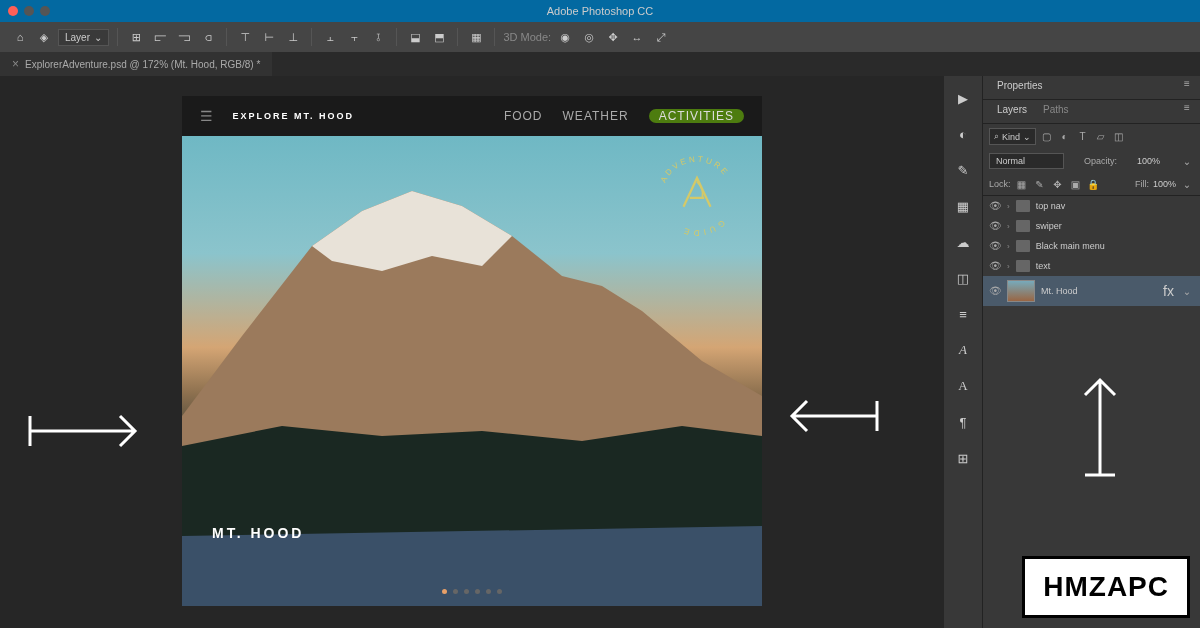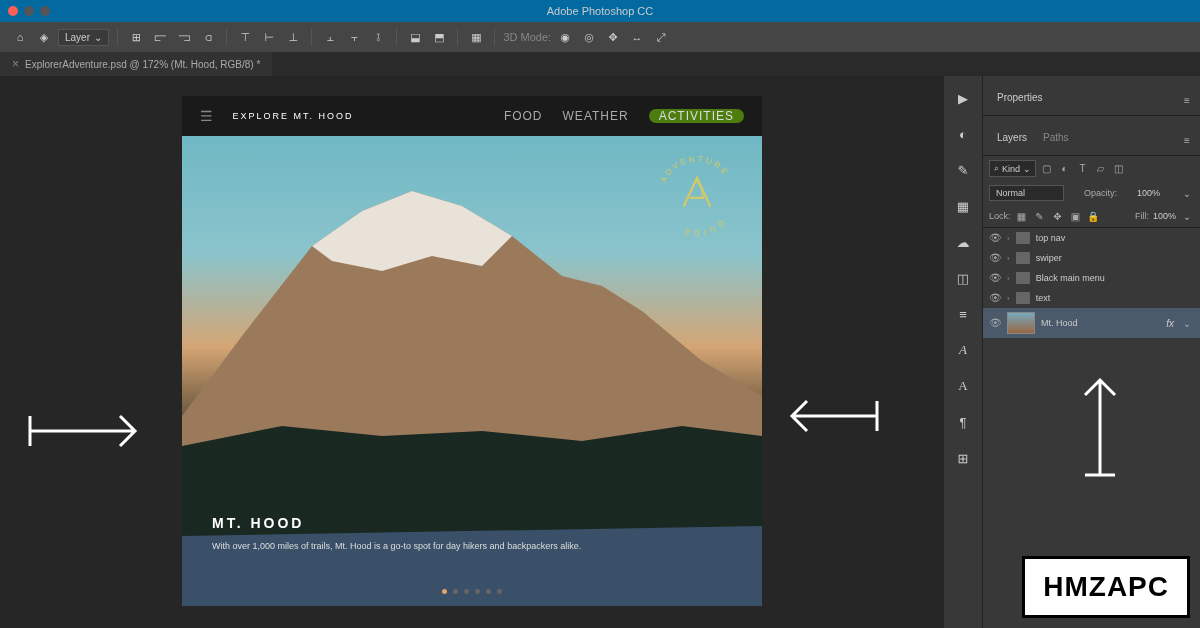--- a/index.html
+++ b/index.html
@@ -13,42 +13,42 @@
 .layer-drop{display:flex;align-items:flex-end;background:#3a3a3a;border:1px solid #555;padding:2px 6px;color:#ccc;font-size:10px;gap:4px}
 .sep{width:1px;height:18px;background:#555;margin:0 4px}
 .doctab{height:24px;background:#2a2a2a;display:flex;align-items:center}
 .tab{padding:0 12px;color:#aaa;font-size:10px;display:flex;align-items:center;gap:6px;height:100%;background:#323232}
 .tab .x{color:#888;font-size:12px}
 .main{display:flex;height:552px}
 .canvas-area{flex:1;background:#262626;position:relative;display:flex;align-items:flex-start;justify-content:center;padding-top:20px}
 .design{width:580px;height:510px;background:#1a1a1a;position:relative;overflow:hidden}
 .dnav{height:40px;display:flex;align-items:center;padding:0 18px;gap:20px}
 .hamb{color:#888;font-size:14px}
-.brand{color:#fff;font-size:9px;letter-spacing:2px;font-weight:normal}
+.brand{color:#fff;font-size:9px;letter-spacing:2px;font-weight:bold}
 .dnav .spacer{flex:1}
 .nlink{color:#aaa;font-size:12px;letter-spacing:1px}
 .nlink.pill{background:#4d7c0f;padding:0 10px;border-radius:10px;color:#ddd}
 .hero{height:470px;position:relative;background:linear-gradient(180deg,#6fb8c4 0%,#8bc4cc 25%,#d4a574 45%,#8b6f4e 55%,#2a3532 68%,#1a2825 80%,#3a5068 100%)}
 .mountain{position:absolute;top:0;left:0;width:100%;height:100%}
 .badge{position:absolute;top:15px;right:20px;width:90px;height:90px}
 .badge svg{width:100%;height:100%}
 .herotext{position:absolute;bottom:55px;left:30px;color:#fff}
 .herotext h2{font-size:14px;letter-spacing:3px;font-weight:bold;margin-bottom:10px}
 .herotext p{font-size:9px;color:#ddd}
 .dots{position:absolute;bottom:12px;left:50%;transform:translateX(-50%);display:flex;gap:6px}
 .dots span{width:5px;height:5px;border-radius:50%;background:#666}
 .dots span.active{background:#e8a068}
 .arrow-l{position:absolute;left:25px;top:335px}
 .arrow-r{position:absolute;left:782px;top:320px}
 .arrow-up{position:absolute;right:75px;top:370px}
 .arr svg{stroke:#fff;fill:none;stroke-width:3}
 .tool-strip{width:38px;background:#383838;display:flex;flex-direction:column;align-items:center;padding-top:10px;gap:12px}
 .tool-strip .t{width:24px;height:24px;color:#ccc;display:flex;align-items:center;justify-content:center;font-size:13px}
 .panels{width:218px;background:#383838;display:flex;flex-direction:column;border-left:1px solid #222}
-.panel-tabs{height:40px;display:flex;align-items:flex-end;border-bottom:1px solid #222;padding:8px 6px}
+.panel-tabs{height:24px;display:flex;align-items:flex-start;border-bottom:1px solid #222;padding:0 6px}
 .ptab{color:#ccc;font-size:10px;padding:4px 8px}
 .ptab.dim{color:#888}
 .filter-row{display:flex;align-items:center;padding:4px 6px;gap:4px}
 .kind{background:#2a2a2a;border:1px solid #555;color:#ccc;font-size:9px;padding:2px 4px;display:flex;align-items:center;gap:3px}
 .fi{width:14px;height:14px;color:#aaa;font-size:10px;display:flex;align-items:center;justify-content:center}
 .blend-row{display:flex;align-items:center;padding:4px 6px;gap:20px}
 .blend{background:#2a2a2a;border:1px solid #555;color:#ccc;font-size:9px;padding:2px 18px 2px 6px;flex:1}
 .op{color:#aaa;font-size:9px}
 .opv{color:#ccc;font-size:9px}
 .lock-row{display:flex;align-items:center;padding:4px 6px;gap:4px;border-bottom:1px solid #222}
@@ -139,21 +139,20 @@
                 <path id="tc" d="M50,50 m-38,0 a38,38 0 1,1 76,0 a38,38 0 1,1 -76,0"></path>
               </defs>
             <text fill="#d4c968" font-size="9" letter-spacing="3"><textPath href="#tc" startOffset="6%">ADVENTURE</textPath></text>
             <text fill="#d4c968" font-size="9" letter-spacing="4"><textPath href="#tc" startOffset="62%">GUIDE</textPath></text>
             <path d="M35,62 L50,30 L65,62 M42,52 L58,52" stroke="#d4c968" stroke-width="2.5" fill="none"></path>
             <path d="M50,34 Q58,42 56,52" stroke="#d4c968" stroke-width="2" fill="none"></path>
           </svg>
         </div>
         <div class="herotext">
           <h2>MT. HOOD</h2>
-          <p>With over 1,000 miles of trails, Mt. Hood is a go-to spot for day hikers and backpackers alike.</p>
         </div>
         <div class="dots">
           <span class="active"></span>
           <span></span>
           <span></span>
           <span></span>
           <span></span>
           <span></span>
         </div>
       </div>
@@ -250,21 +249,21 @@
         <span class="eye">👁</span>
         <span class="chev">›</span>
         <div class="folder"></div>
         <span>text</span>
       </div>
       <div class="layer-item sel">
         <span class="eye">👁</span>
         <div class="thumb"></div>
         <span>Mt. Hood</span>
         <div style="flex:1"></div>
-        <span style="font-style:italic;color:#ccc;font-size:10px">fx</span>
+        <span style="color:#ccc;font-size:14px">fx</span>
         <span class="fi">⌄</span>
       </div>
     </div>
   </div>
 </div>
 
 <div class="arr arrow-up">
   <svg width="50" height="110">
       <path d="M25,105 L25,10 M10,25 L25,10 L40,25 M10,105 L40,105"></path>
     </svg>

